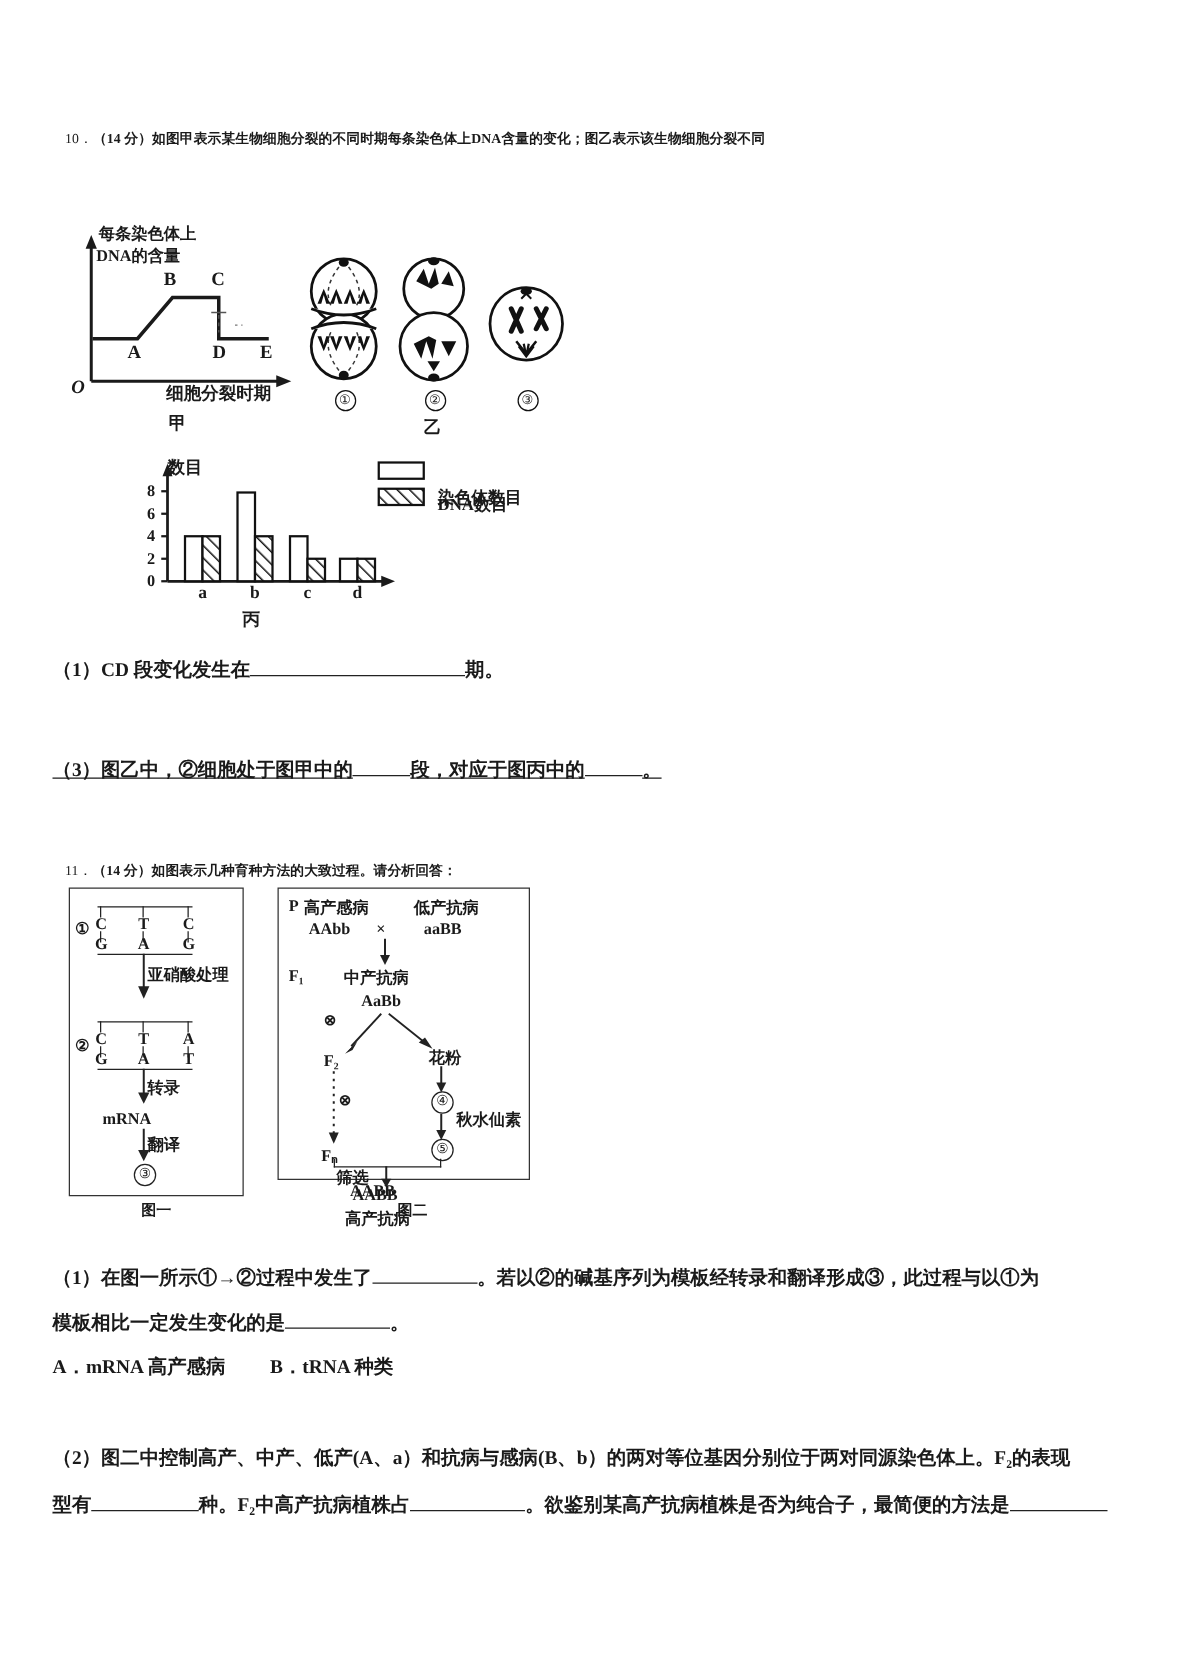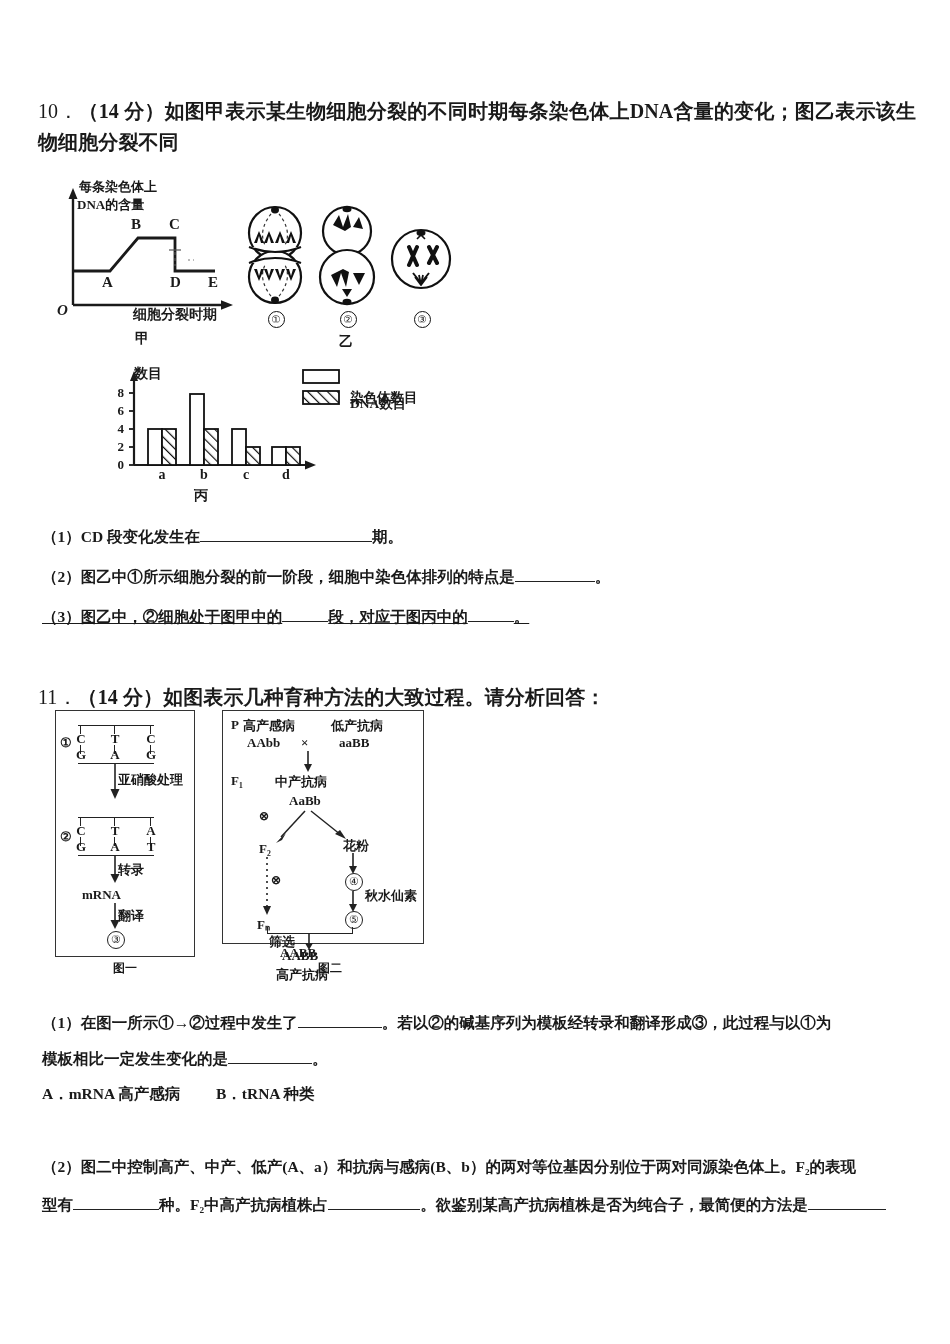--- a/index.html
+++ b/index.html
@@ -18,23 +18,23 @@
   .page {
     position: relative;
     width: 950px;
     height: 1344px;
     padding: 0;
   }
 
   
   .stem {
     position: absolute;
-    left: 38px;
+    left: 52px;
     width: 878px;
-    font-size: 20px;
+    font-size: 11px;
     line-height: 31px;
     font-weight: 700;
     letter-spacing: 0.1px;
     text-align: justify;
   }
   .stem .qnum {
     font-weight: 400;
     font-family: "Liberation Serif", serif;
   }
   .stem .score { font-weight: 700; }
@@ -360,23 +360,20 @@
         <rect x="1" y="3" width="36" height="13" fill="#fff" stroke="#111" stroke-width="1.8"></rect>
         <rect x="1" y="24" width="36" height="13" fill="url(#hatch2)" stroke="#111" stroke-width="1.8"></rect>
       </svg>
     </div>
     <div class="legend-text" style="left:240px; top:2px;margin-top:28px;">DNA数目</div>
     <div class="legend-text" style="left:240px; top:24px;">染色体数目</div>
   </div>
 
   <div class="subq" style="top:522px;">
     <span>（1）CD 段变化发生在</span><span class="blank-line" style="width:172px;"></span><span>期。</span>
-  </div>
-  <div class="subq" style="top:562px;">
-    <span>（2）图乙中①所示细胞分裂的前一阶段，细胞中染色体排列的特点是</span><span class="blank-line" style="width:80px;"></span><span>。</span>
   </div>
   <div class="subq" style="top:602px;text-decoration:underline;">
     <span>（3）图乙中，②细胞处于图甲中的</span><span class="blank-line" style="width:46px;"></span><span>段，对应于图丙中的</span><span class="blank-line" style="width:46px;"></span><span>。</span>
   </div>
 
   <div class="stem" style="top:682px;">
     <span class="qnum">11．</span><span class="score">（14 分）</span><span>如图表示几种育种方法的大致过程。请分析回答：</span>
   </div>
 
   <div class="fig-box" style="left:55px; top:710px; width:138px; height:245px;">

